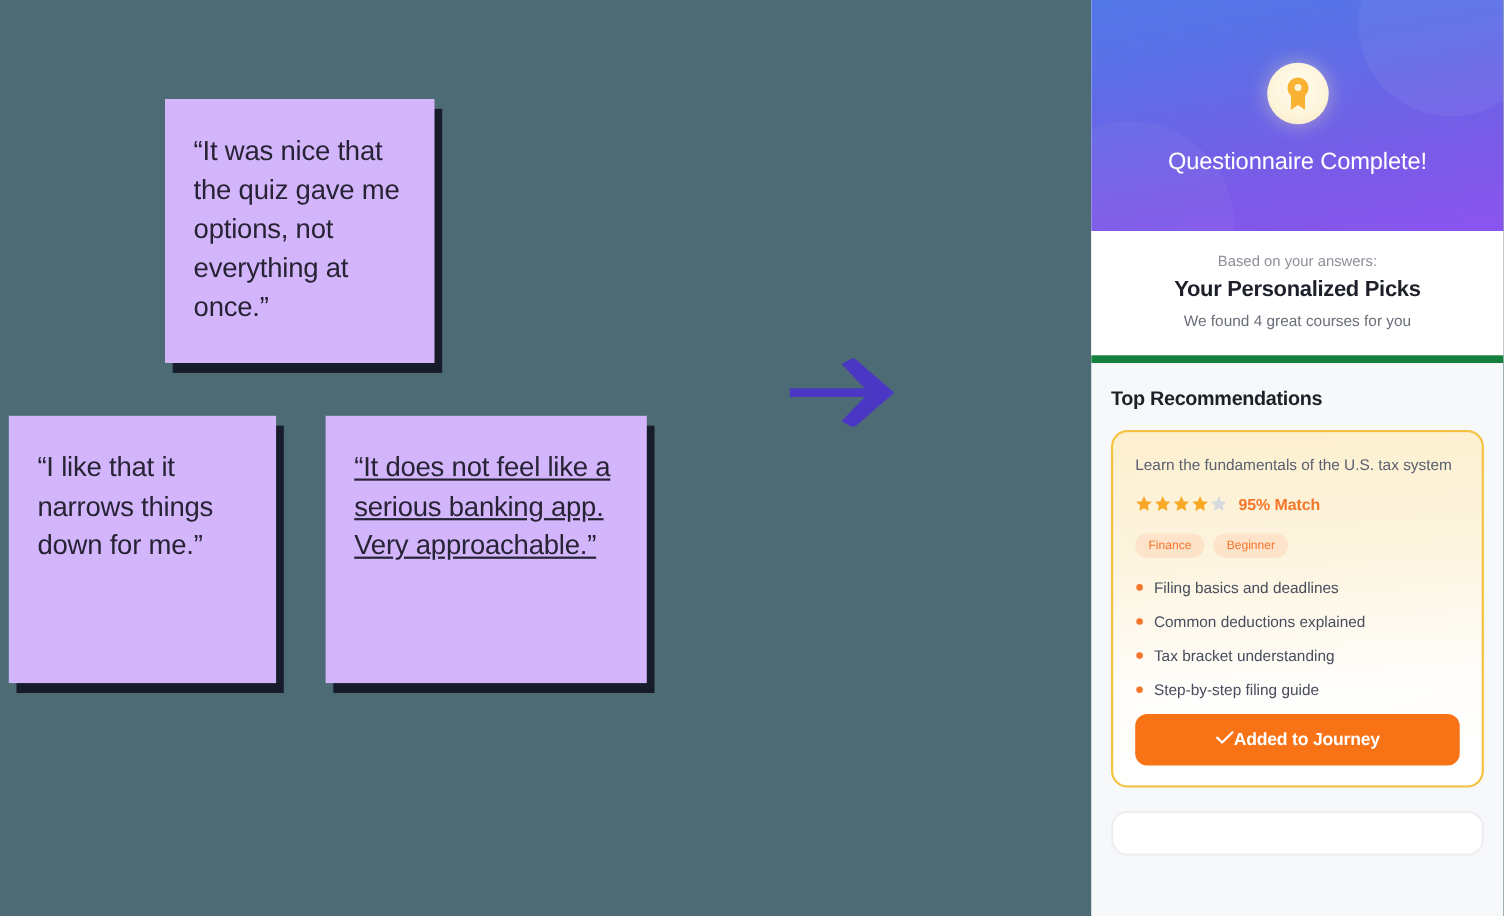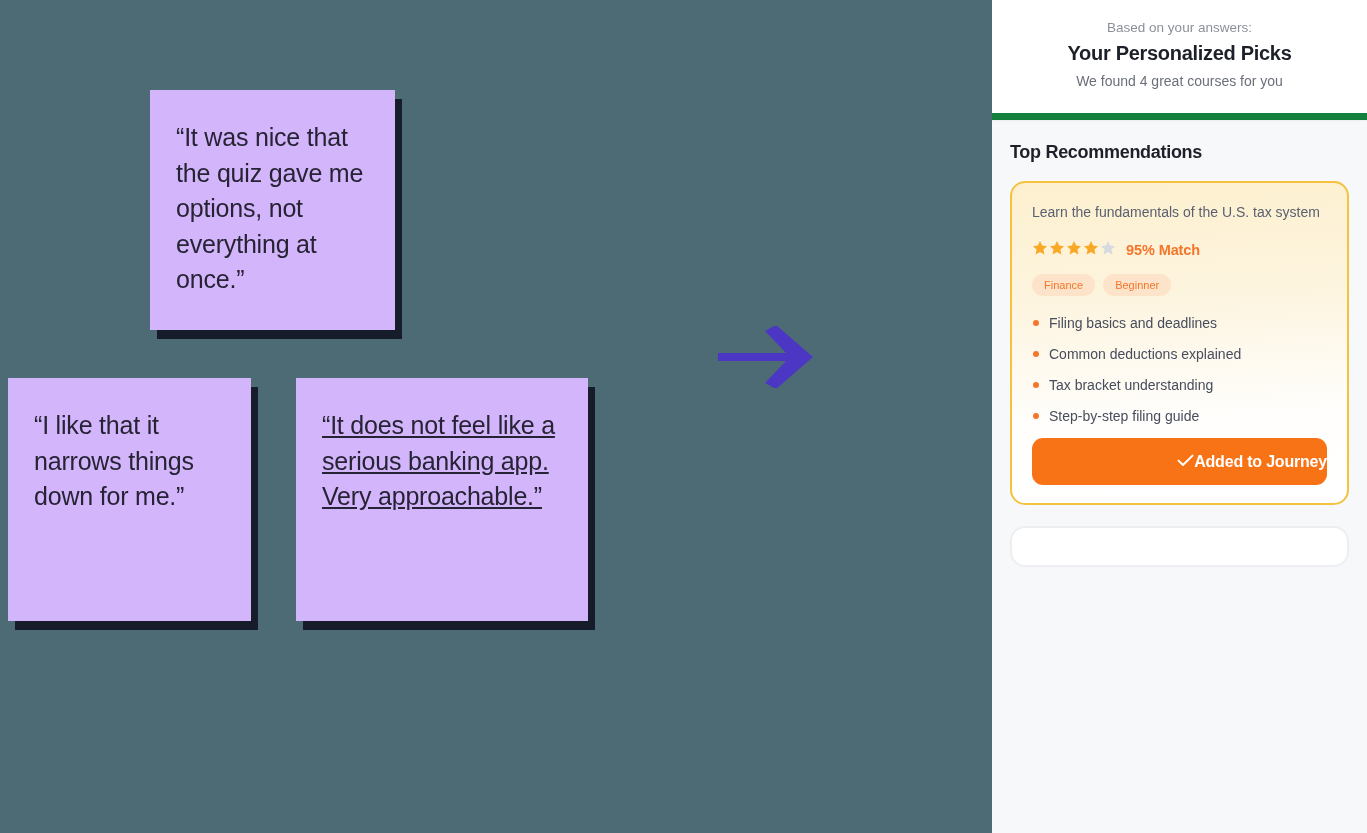--- a/index.html
+++ b/index.html
@@ -224,21 +224,21 @@
     background: #f87316;
     color: #ffffff;
     border: none;
     border-radius: 11px;
     height: 47px;
     font-size: 16px;
     font-weight: bold;
     letter-spacing: -0.2px;
     display: flex;
     align-items: center;
-    justify-content: flex-end;
+    justify-content: center;
     cursor: pointer;
     font-family: "Liberation Sans", sans-serif;
     margin-top: 4px;
   }
 
   .rec-card.plain {
     background: #ffffff;
     border: 2px solid #eceef1;
   }
 </style>
@@ -256,20 +256,34 @@
   <div id="flow-arrow">
     <svg width="100" height="62" viewBox="0 0 100 62">
       <path d="M2 27 L70 27 L70 27 L49 5 L60 -1 L97 31 L60 63 L49 57 L70 35 L2 35 Z" fill="#4b37c4"></path>
     </svg>
   </div>
 
 </div>
 
 <div id="panel">
 
+  <div id="hero">
+    <div id="hero-blob"></div>
+    <div id="hero-blob2"></div>
+    <div id="hero-inner">
+      <div id="award-circle">
+        <svg width="26" height="32" viewBox="0 0 26 32">
+          <circle cx="13" cy="11" r="9.6" fill="#f9b233"></circle>
+          <path d="M6.6 17.4 L6.6 31 L13 26.4 L19.4 31 L19.4 17.4 Z" fill="#f9b233"></path>
+          <circle cx="13" cy="10.6" r="3.2" fill="#fdf3d8"></circle>
+        </svg>
+      </div>
+      <div id="hero-title">Questionnaire Complete!</div>
+    </div>
+  </div>
 
   <div id="subhead">
     <div id="subhead-eyebrow">Based on your answers:</div>
     <div id="subhead-title">Your Personalized Picks</div>
     <div id="subhead-sub">We found 4 great courses for you</div>
   </div>
 
   <div id="panel-body">
 
     <div id="section-title">Top Recommendations</div>

